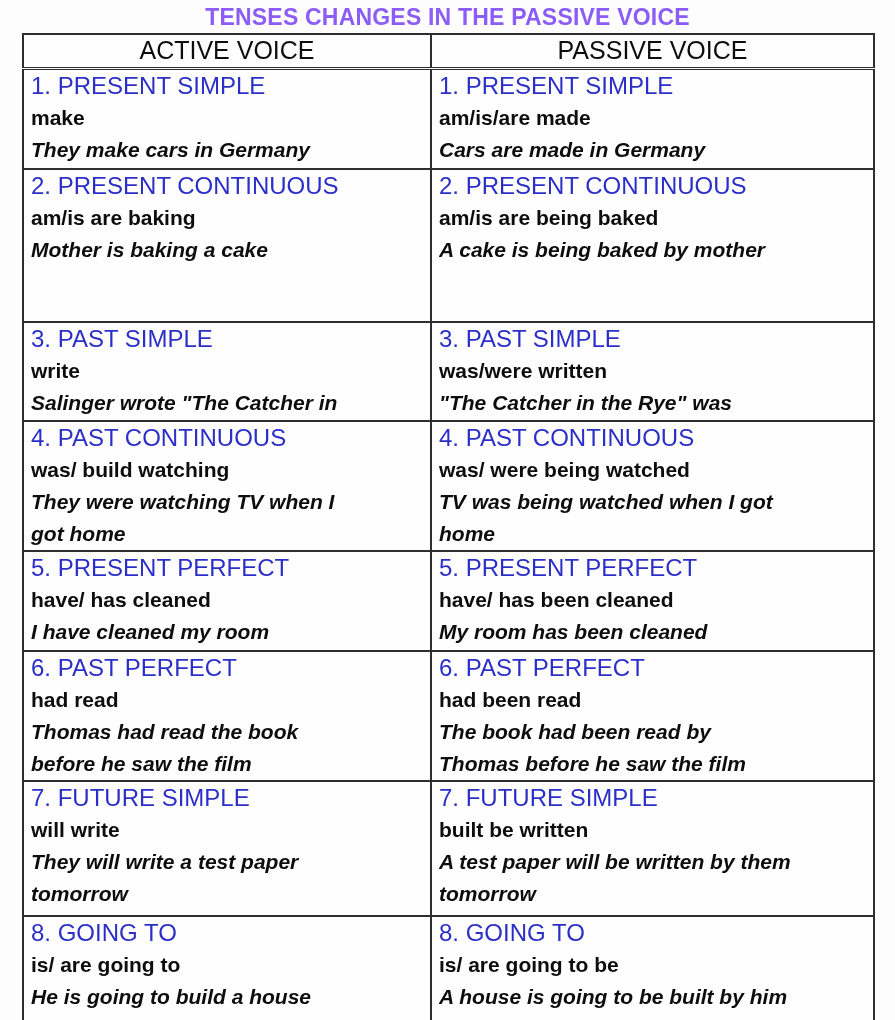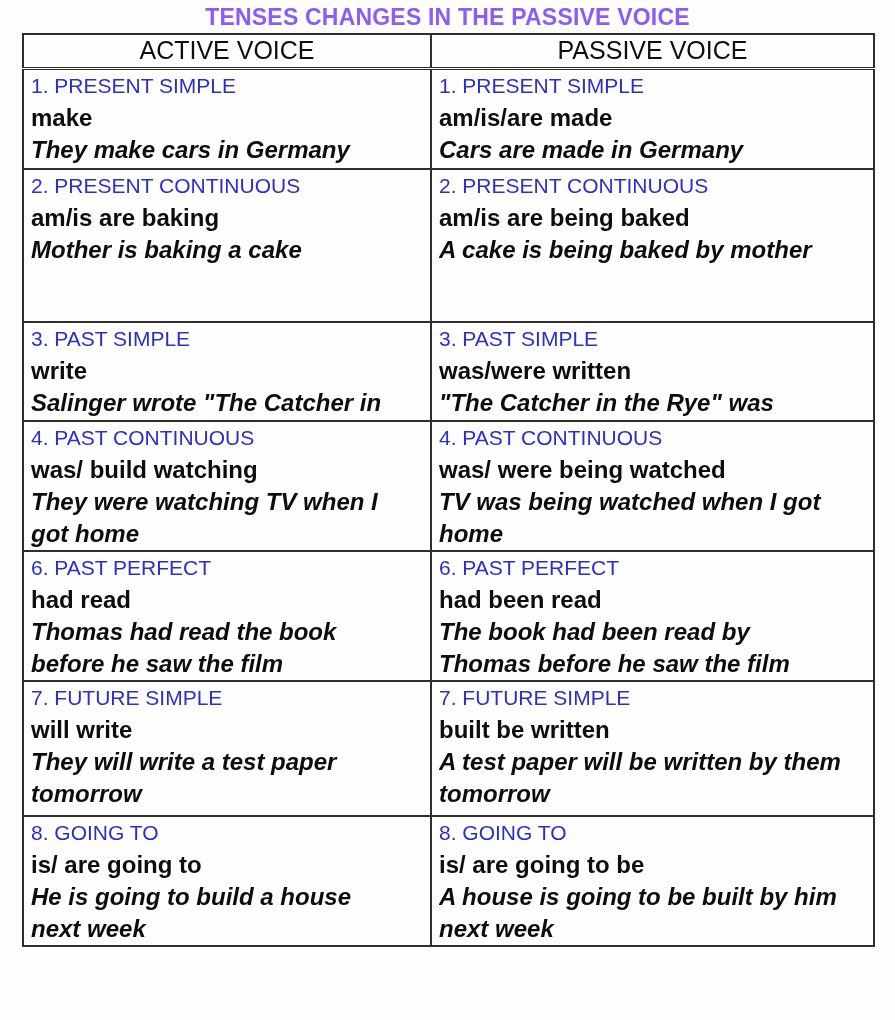--- a/index.html
+++ b/index.html
@@ -25,22 +25,22 @@
     border:2px solid var(--border-color);
     vertical-align:top; padding:0 7px;
     color:var(--text-color);
   }
   th {
     height:31px; text-align:center; font-size:25px; font-weight:normal;
     padding:1px 7px 2px; border-bottom:3px double var(--border-color);
   }
   td .cell-inner { display:flex; flex-direction:column; height:100%; }
   tr.spaced td .cell-inner { justify-content:space-between; }
-  .line { line-height:32px; font-size:24px; white-space:nowrap; overflow:hidden; }
-  .tense { color:var(--tense-color); font-weight:normal; font-size:21px; }
+  .line { line-height:32px; font-size:21px; white-space:nowrap; overflow:hidden; }
+  .tense { color:var(--tense-color); font-weight:normal; font-size:24px; }
   .verb { font-weight:bold; }
   .example { font-weight:bold; font-style:italic; }
 </style>
 </head>
 <body>
 
 <div class="title" style="color: #8b5cf6;">TENSES CHANGES IN THE PASSIVE VOICE</div>
 
 <table class="grammar-table">
   <colgroup>
@@ -113,20 +113,36 @@
         </td>
         <td>
           <div class="cell-inner">
             <div class="line tense">4. PAST CONTINUOUS</div>
             <div class="line verb">was/ were being watched</div>
             <div class="line example">TV was being watched when I got</div>
             <div class="line example">home</div>
           </div>
         </td>
       </tr>
+      <tr style="height: 100px;">
+        <td>
+          <div class="cell-inner">
+            <div class="line tense">5. PRESENT PERFECT</div>
+            <div class="line verb">have/ has cleaned</div>
+            <div class="line example">I have cleaned my room</div>
+          </div>
+        </td>
+        <td>
+          <div class="cell-inner">
+            <div class="line tense">5. PRESENT PERFECT</div>
+            <div class="line verb">have/ has been cleaned</div>
+            <div class="line example">My room has been cleaned</div>
+          </div>
+        </td>
+      </tr>
       <tr style="height: 127px;">
         <td>
           <div class="cell-inner">
             <div class="line tense">6. PAST PERFECT</div>
             <div class="line verb">had read</div>
             <div class="line example">Thomas had read the book</div>
             <div class="line example">before he saw the film</div>
           </div>
         </td>
         <td>

